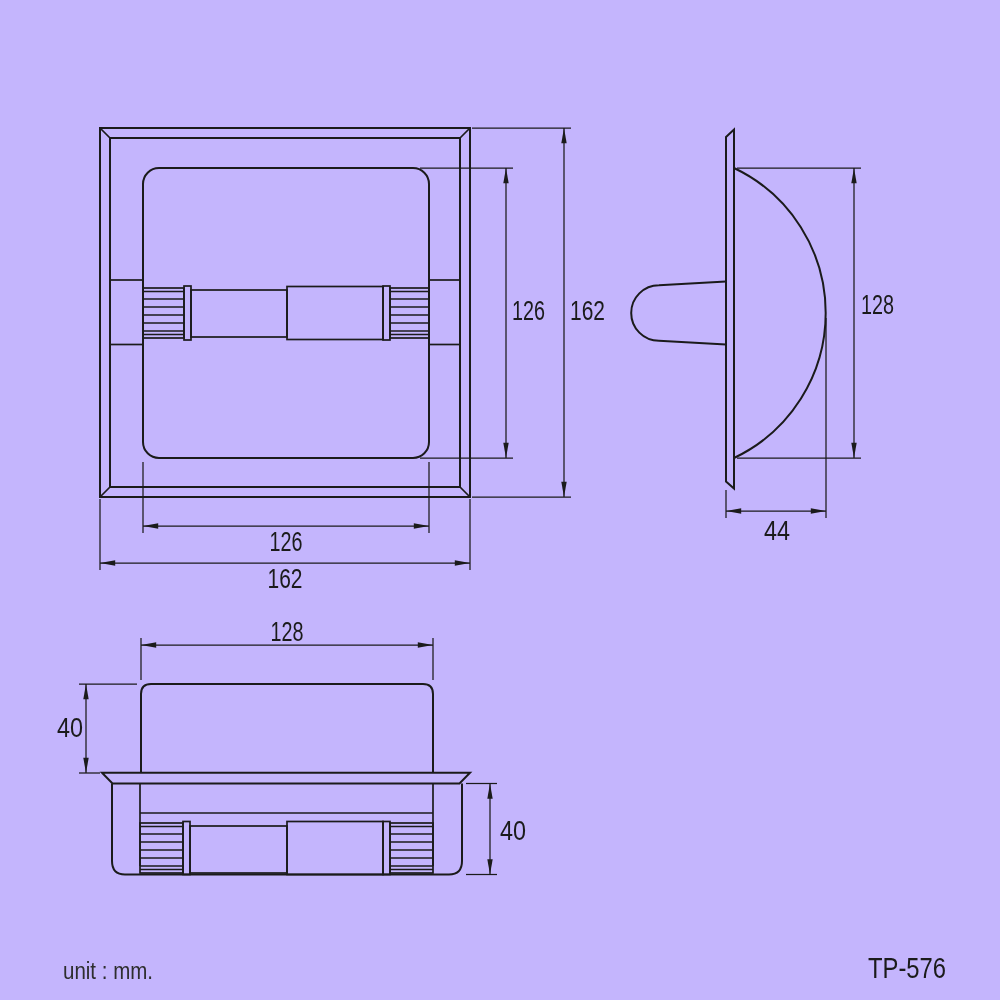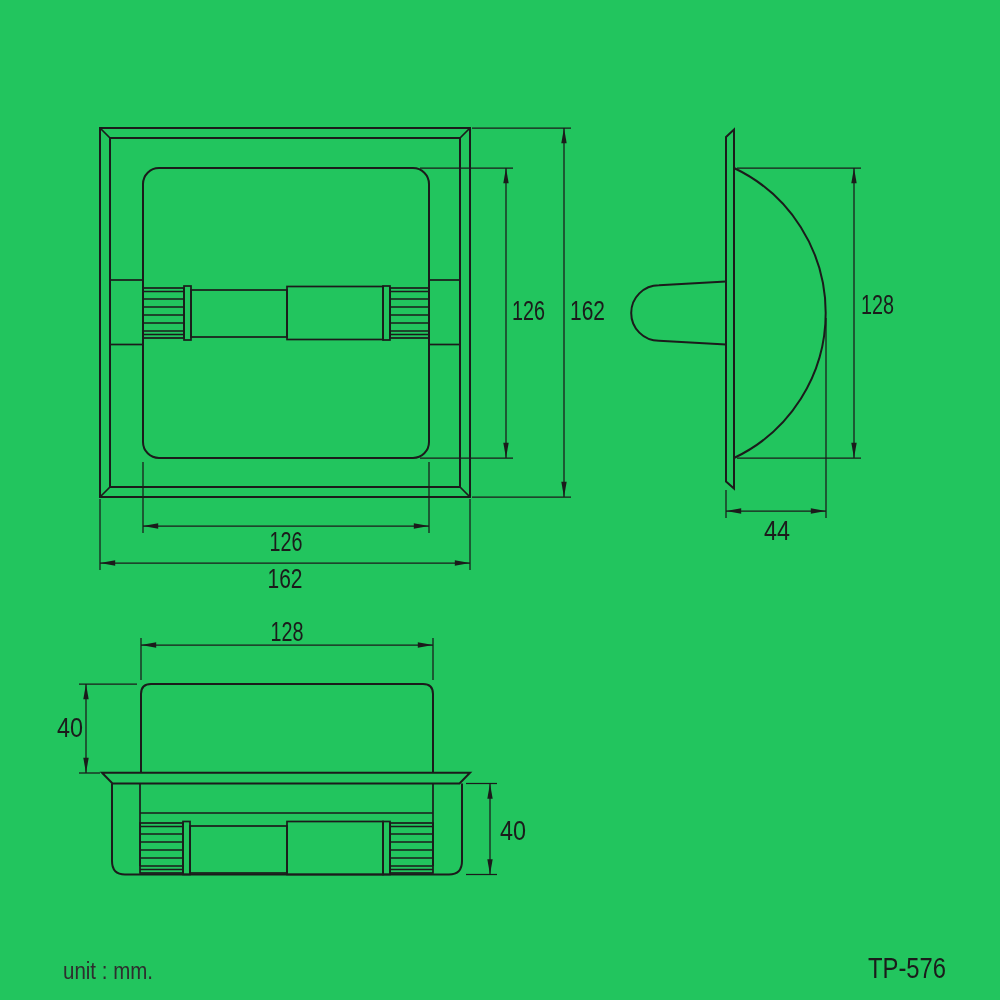--- a/index.html
+++ b/index.html
@@ -1,16 +1,16 @@
 <!DOCTYPE html>
 <html><head>
 <meta charset="utf-8">
 <style>
   html,body{margin:0;padding:0;background:#ffffff;}
-  .page{position:relative;width:1000px;height:1000px;background:#22c55e;overflow:hidden;}
+  .page{position:relative;width:1000px;height:1000px;background:#c4b5fd;overflow:hidden;}
   svg{display:block;}
   .obj{fill:none;stroke:#1b1b1b;stroke-width:2;stroke-linejoin:miter;stroke-linecap:butt;}
   .med{fill:none;stroke:#1b1b1b;stroke-width:1.7;}
   .thin{fill:none;stroke:#1b1b1b;stroke-width:1.4;}
   .ext{fill:none;stroke:#1b1b1b;stroke-width:1.25;}
   .dim{fill:none;stroke:#1b1b1b;stroke-width:1.25;}
   .lbl{fill:#1b1b1b;font-family:"Liberation Sans",sans-serif;font-size:28px;font-weight:400;}
   .note{fill:#2e2e2e;font-family:"Liberation Sans",sans-serif;font-size:23px;font-weight:400;}
   .model{fill:#1b1b1b;font-family:"Liberation Sans",sans-serif;font-size:29px;font-weight:400;}
 </style>

